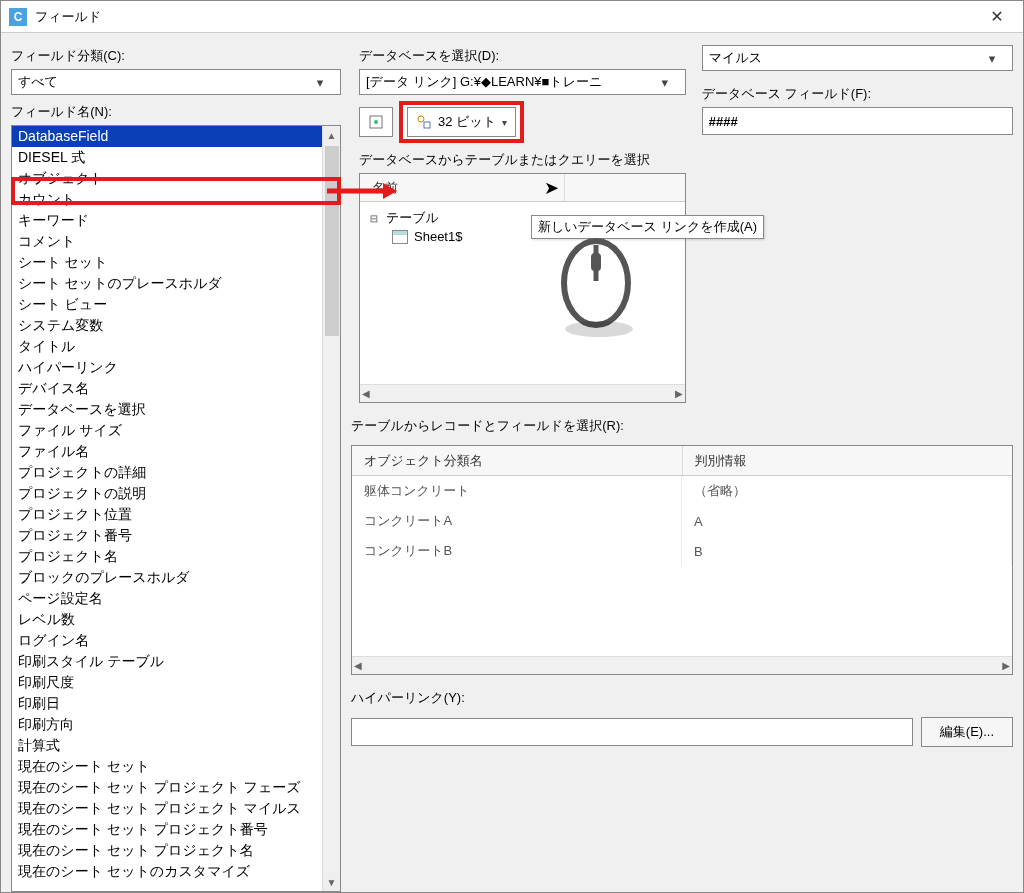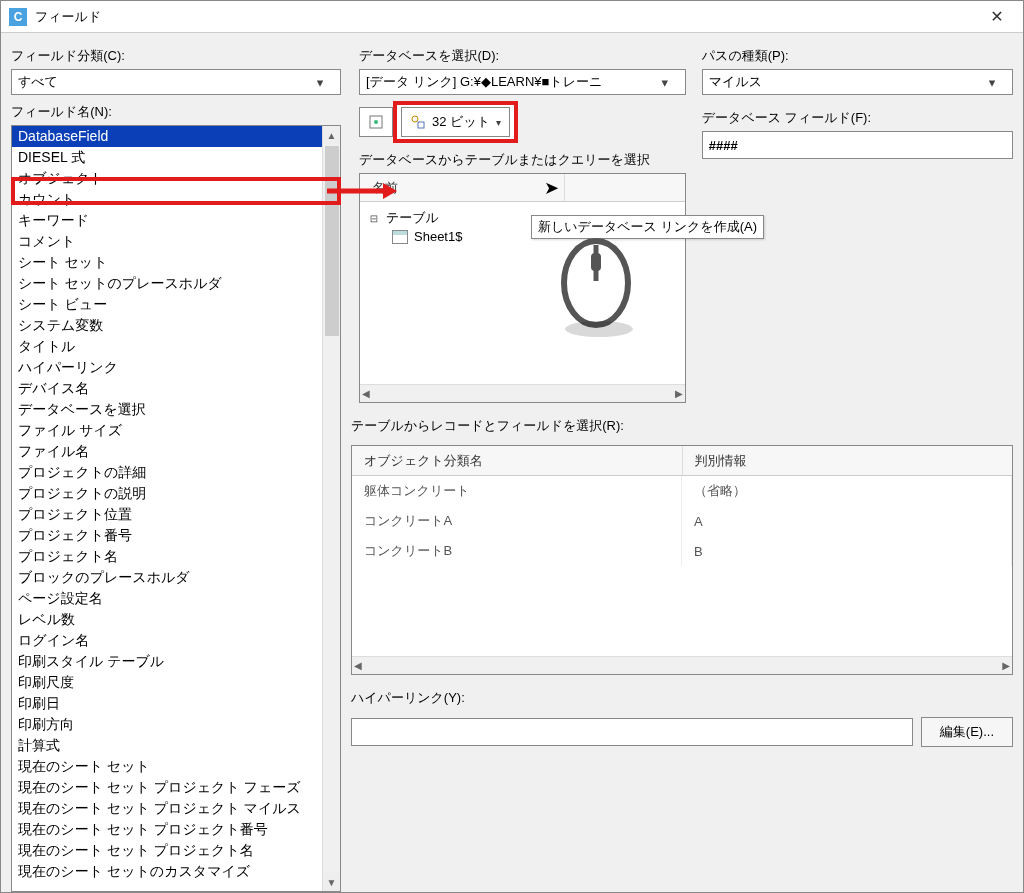--- a/index.html
+++ b/index.html
@@ -86,21 +86,21 @@
     display: flex; flex-direction: column;
     align-items: center;
   }
   .scroll-arrow { height:18px;width:100%;display:flex;align-items:center;justify-content:center;color:#666;font-size:10px;background:#eee;cursor:pointer;}
   .scroll-thumb { width: 14px; background:#cdcdcd; }
   .listitem { padding: 0 6px; white-space: nowrap; cursor: pointer; }
   .listitem.selected { background: #0a3fb7; color: #fff; }
   .right-top { display: flex; gap: 16px; margin-left: 8px; }
   .right-top .block { flex: 1; display:flex;flex-direction:column;}
   .toolbar {
-    display: flex; align-items: center; 
+    display: flex; align-items: center; gap: 6px;
     margin-top: 6px;
     position: relative;
   }
   .tb-btn {
     height: 30px;
     background: #fff;
     border: 1px solid #888;
     display: flex; align-items: center; justify-content: center;
     padding: 0 8px;
     gap: 4px;
@@ -317,21 +317,20 @@
               </div>
             </div>
             <div class="hscroll">
               <span class="hs-arrow">◀</span>
               <span class="hs-arrow">▶</span>
             </div>
           </div>
         </div>
 
         <div class="block" style="flex:1;">
-          <div class="label">パスの種類(P):</div>
           <div class="combo">
             <span>マイルス</span>
             <span class="caret">▾</span>
           </div>
           <div class="label" style="margin-top:14px;">データベース フィールド(F):</div>
           <div class="input-flat">
             <span style="font-weight:bold;">####</span>
           </div>
         </div>
       </div>

